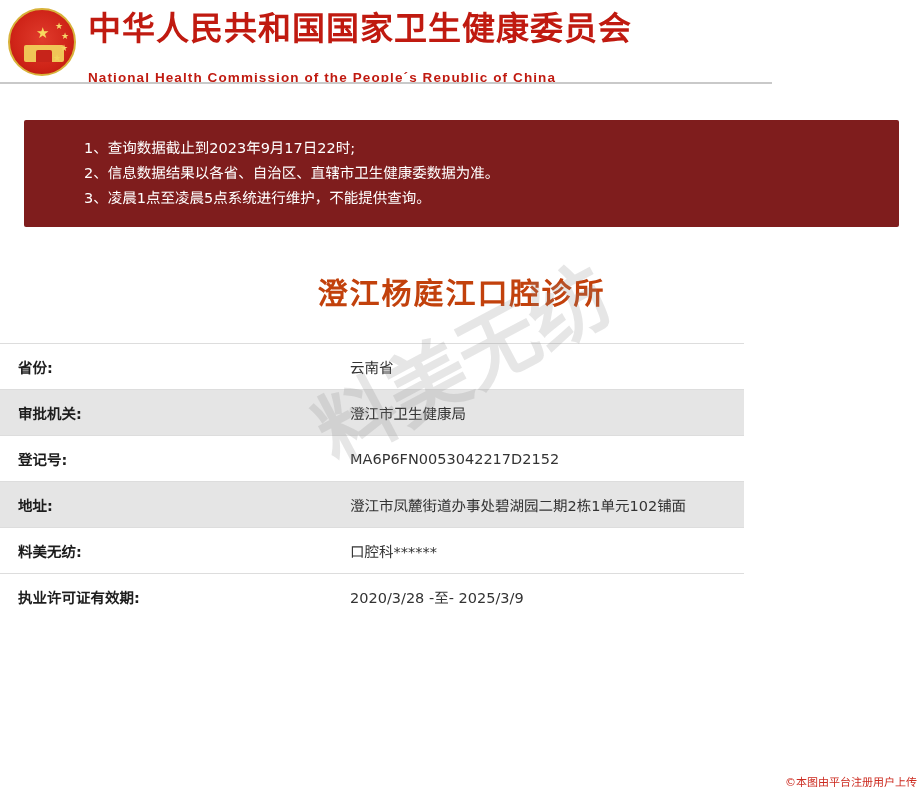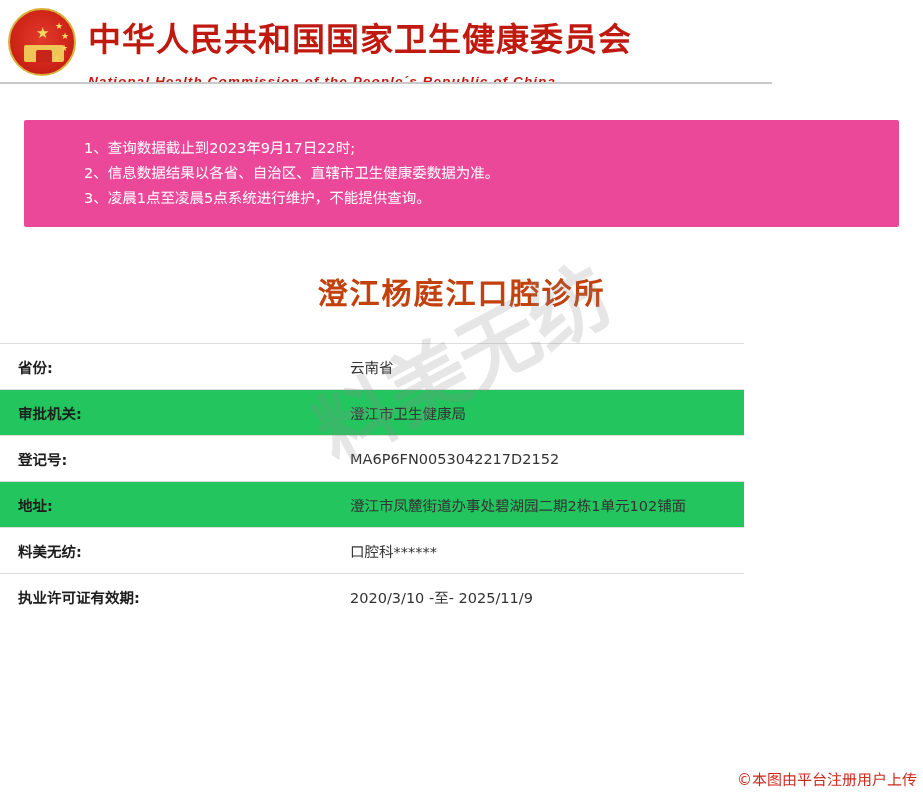--- a/index.html
+++ b/index.html
@@ -72,49 +72,48 @@
     top: 5px;
     width: 16px;
     height: 12px;
     background: #c6241a;
     border-radius: 2px 2px 0 0;
   }
 
   .header-text {
     position: absolute;
     left: 88px;
-    top: 18px;
+    top: 7px;
     width: 660px;
   }
   .header-cn {
     font-family: "DejaVu Sans", "Liberation Sans", sans-serif;
     font-size: 33px;
     font-weight: bold;
     letter-spacing: 1px;
     color: #c01a10;
     white-space: nowrap;
     line-height: 44px;
   }
   .header-en {
     font-family: "Liberation Sans", sans-serif;
     font-size: 13.5px;
     font-weight: bold;
     letter-spacing: 1.1px;
     color: #c01a10;
     white-space: nowrap;
-    margin-top: 12px;
-    font-style: italic;
+    margin-top: 19px;
   }
 
   
   .notice-wrap {
     padding: 36px 24px 0 24px;
   }
   .notice {
-    background: #ec4899;
+    background: #7f1d1d;
     color: #ffffff;
     border-radius: 2px;
     padding: 16px 20px 16px 60px;
     box-sizing: border-box;
     width: 875px;
     font-size: 14.5px;
     line-height: 25px;
     font-family: "DejaVu Sans", "Liberation Sans", sans-serif;
   }
   .notice div { white-space: nowrap; }
@@ -149,21 +148,21 @@
     width: 332px;
     font-weight: bold;
     color: #1d1d1d;
     background: #ffffff;
   }
   table.info tr td.value {
     color: #333333;
     padding-left: 18px;
   }
   table.info tr.alt td {
-    background: #22c55e;
+    background: #e5e5e5;
   }
   table.info tr:first-child td { border-top: 1px solid #dddddd; }
 
   
   .watermark {
     position: absolute;
     left: 300px;
     top: 300px;
     font-family: "DejaVu Sans", "Liberation Sans", sans-serif;
     font-size: 80px;
@@ -172,21 +171,21 @@
     transform: rotate(-28deg);
     white-space: nowrap;
     pointer-events: none;
     user-select: none;
   }
   .footer-mark {
     position: absolute;
     right: 6px;
     bottom: 3px;
     font-family: "DejaVu Sans", "Liberation Sans", sans-serif;
-    font-size: 15px;
+    font-size: 11px;
     color: #cc2b20;
     background: rgba(255,255,255,0.0);
     white-space: nowrap;
   }
 </style>
 </head>
 <body>
 
 <div class="header-banner">
   <div class="emblem">
@@ -232,19 +231,19 @@
     <tr class="alt">
       <td class="label">地址:</td>
       <td class="value">澄江市凤麓街道办事处碧湖园二期2栋1单元102铺面</td>
     </tr>
     <tr>
       <td class="label">料美无纺:</td>
       <td class="value">口腔科******</td>
     </tr>
     <tr>
       <td class="label">执业许可证有效期:</td>
-      <td class="value">2020/3/10 -至- 2025/11/9</td>
+      <td class="value">2020/3/28 -至- 2025/3/9</td>
     </tr>
   </tbody>
 </table>
 
 <div class="watermark">料美无纺</div>
 <div class="footer-mark">©本图由平台注册用户上传</div>
 
 </body></html>

